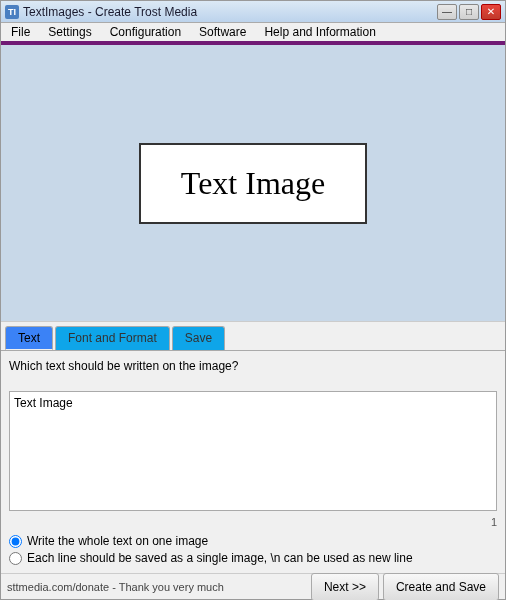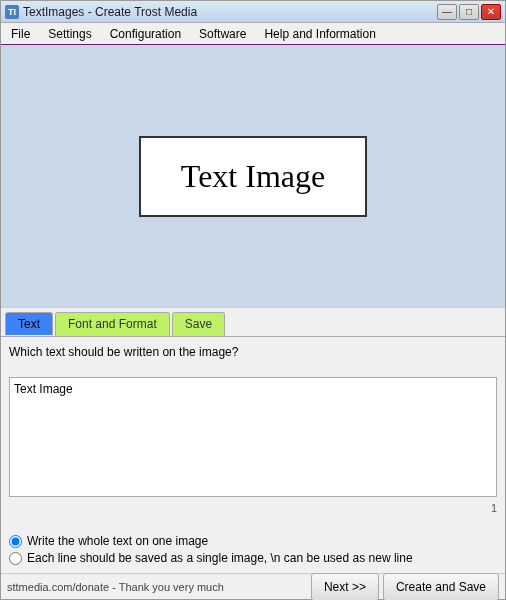--- a/index.html
+++ b/index.html
@@ -85,21 +85,21 @@
       color: white;
       border-color: #a00;
     }
 
     .menu-bar {
       height: 22px;
       background: #f0f0f0;
       display: flex;
       align-items: center;
       padding: 0 2px;
-      border-bottom: 1px solid #701a75;
+      border-bottom: 4px solid #701a75;
       gap: 2px;
     }
 
     .menu-item {
       padding: 2px 8px;
       cursor: pointer;
       font-size: 12px;
       color: #000;
       border-radius: 2px;
     }
@@ -139,21 +139,21 @@
       display: flex;
       padding: 4px 4px 0 4px;
       gap: 0;
     }
 
     .tab {
       padding: 4px 12px;
       font-size: 12px;
       cursor: pointer;
       border: 1px solid #aaa;
-      background: #bef264;
+      background: #0ea5e9;
       border-bottom: none;
       border-radius: 3px 3px 0 0;
       margin-right: 2px;
       color: #333;
     }
 
     .tab.active {
       background: #3b82f6;
       border-bottom: 1px solid #f0f0f0;
       z-index: 1;
@@ -187,21 +187,21 @@
 
     .char-count-row {
       display: flex;
       justify-content: flex-end;
       font-size: 11px;
       color: #555;
       margin-top: 2px;
     }
 
     .radio-group {
-      margin-top: 20px;
+      margin-top: 6px;
       display: flex;
       flex-direction: column;
       gap: 3px;
     }
 
     .radio-label {
       display: flex;
       align-items: center;
       gap: 5px;
       font-size: 12px;

